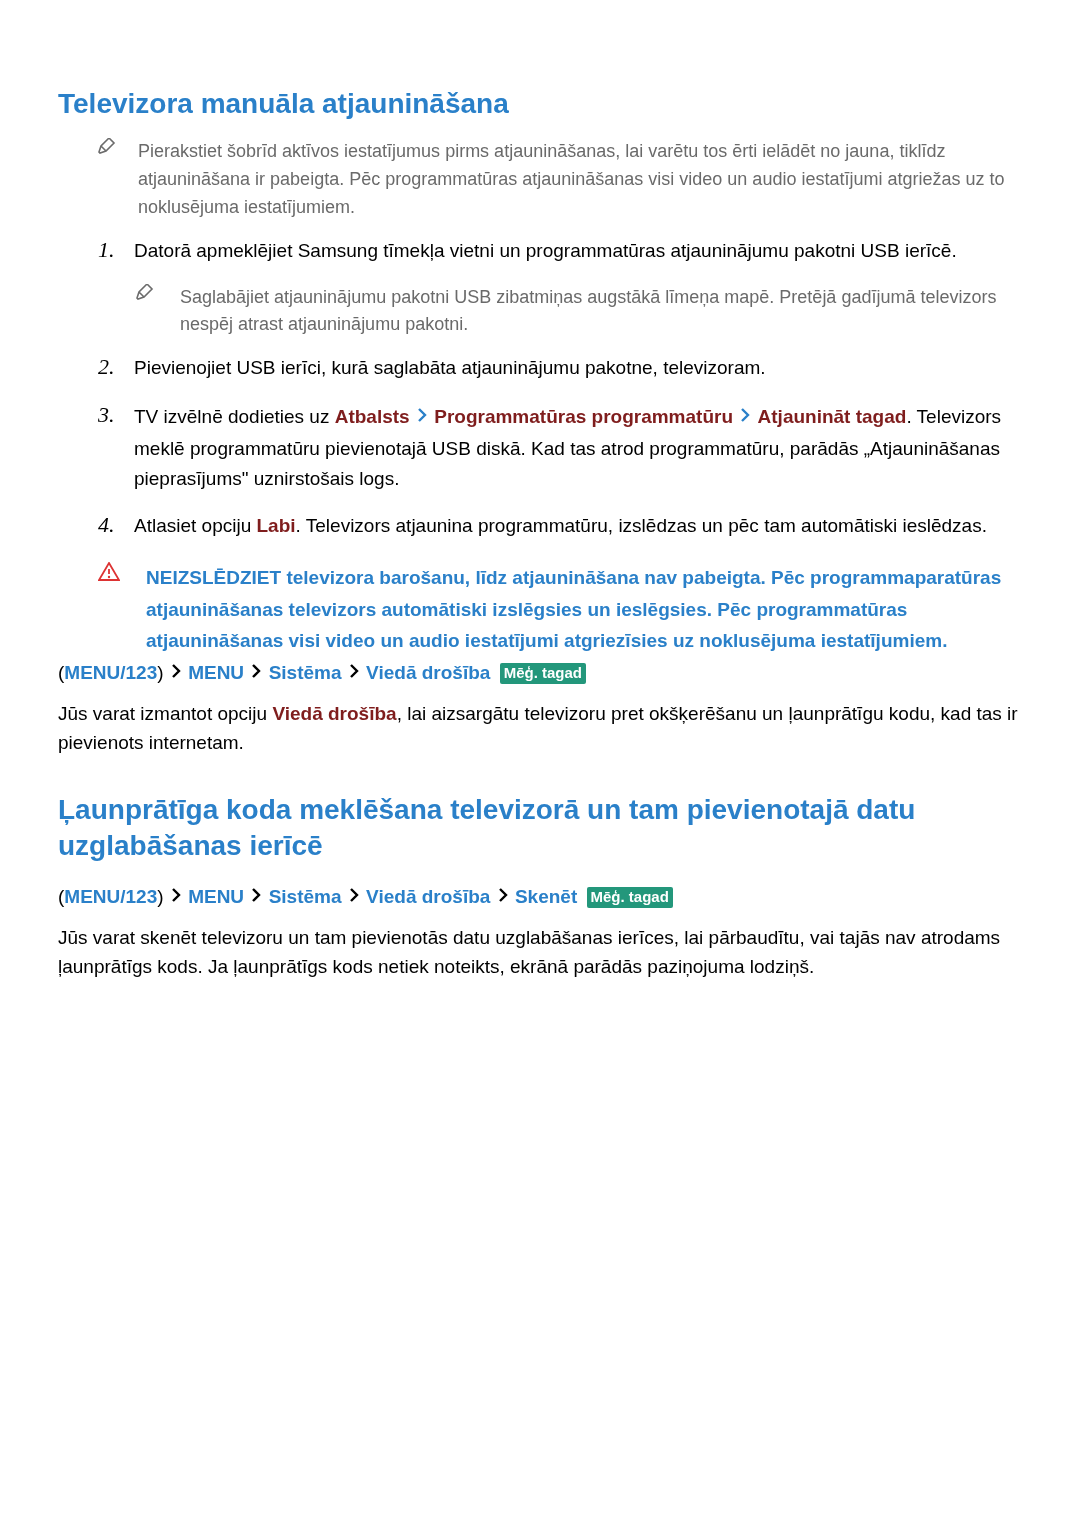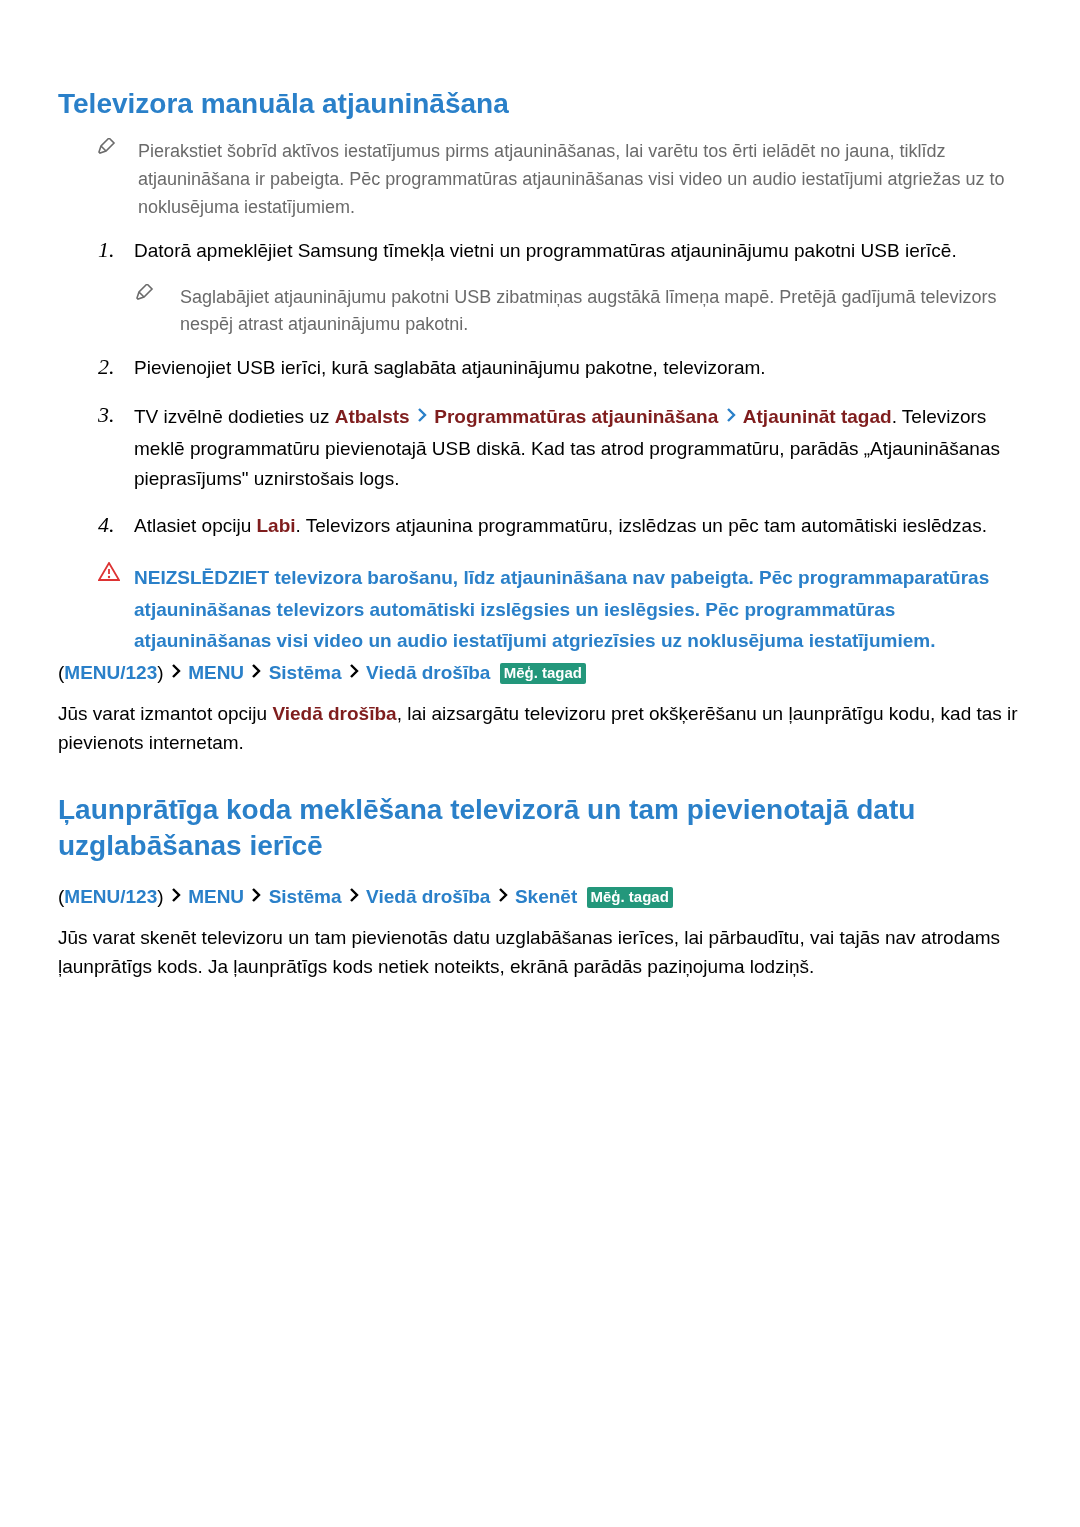--- a/index.html
+++ b/index.html
@@ -80,20 +80,21 @@
   }
   .hl {
     color: #7f1d1d;
     font-weight: bold;
   }
   .warn-row {
     display: flex;
     align-items: flex-start;
     margin: 22px 0 0 0;
     padding-left: 40px;
+    gap: 12px;
   }
   .warn-row .icon {
     flex: 0 0 36px;
   }
   .warn-text {
     flex: 1 1 auto;
     font-size: 19px;
     line-height: 1.65;
     font-weight: bold;
     color: #2a80c9;
@@ -185,21 +186,21 @@
     <span class="step-text">Pievienojiet USB ierīci, kurā saglabāta atjauninājumu pakotne, televizoram.</span>
   </div>
 
   <div class="step-row">
     <span class="step-num">3.</span>
     <span class="step-text">
       <span>TV izvēlnē dodieties uz </span><span class="hl">Atbalsts</span>
       <span class="chevron"><svg class="chev">
             <use href="#chev-blue"></use>
           </svg></span>
-      <span class="hl">Programmatūras atjaunināšana</span>
+      <span class="hl">Programmatūras programmatūru</span>
       <span class="chevron"><svg class="chev">
             <use href="#chev-blue"></use>
           </svg></span>
       <span class="hl">Atjaunināt tagad</span><span>. Televizors meklē programmatūru pievienotajā USB diskā. Kad tas atrod programmatūru, parādās „Atjaunināšanas pieprasījums" uznirstošais logs.</span>
     </span>
   </div>
 
   <div class="step-row">
     <span class="step-num">4.</span>
     <span class="step-text">

